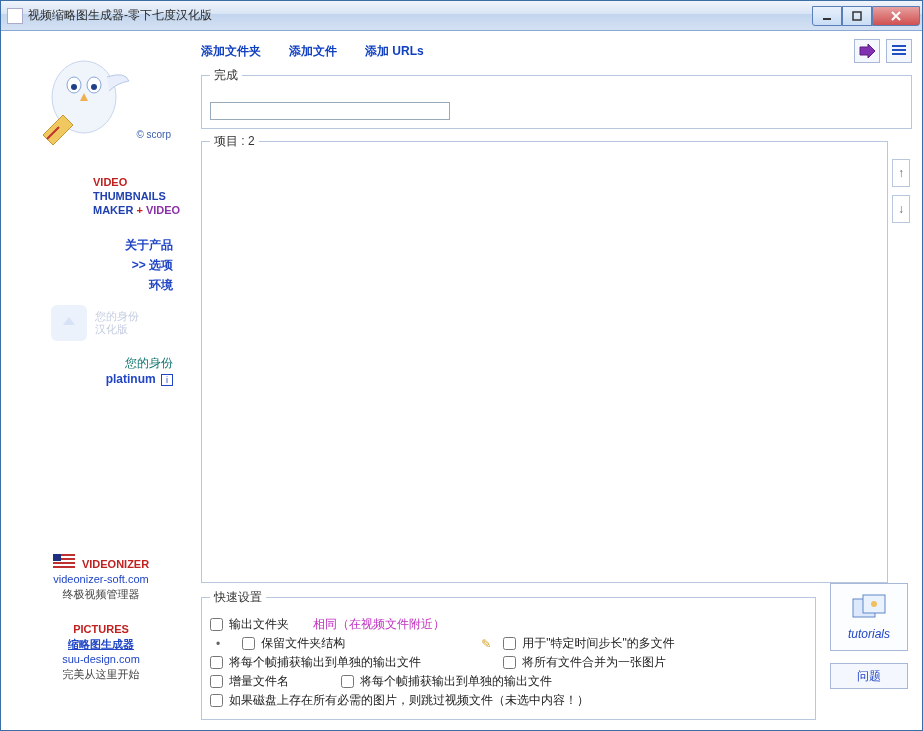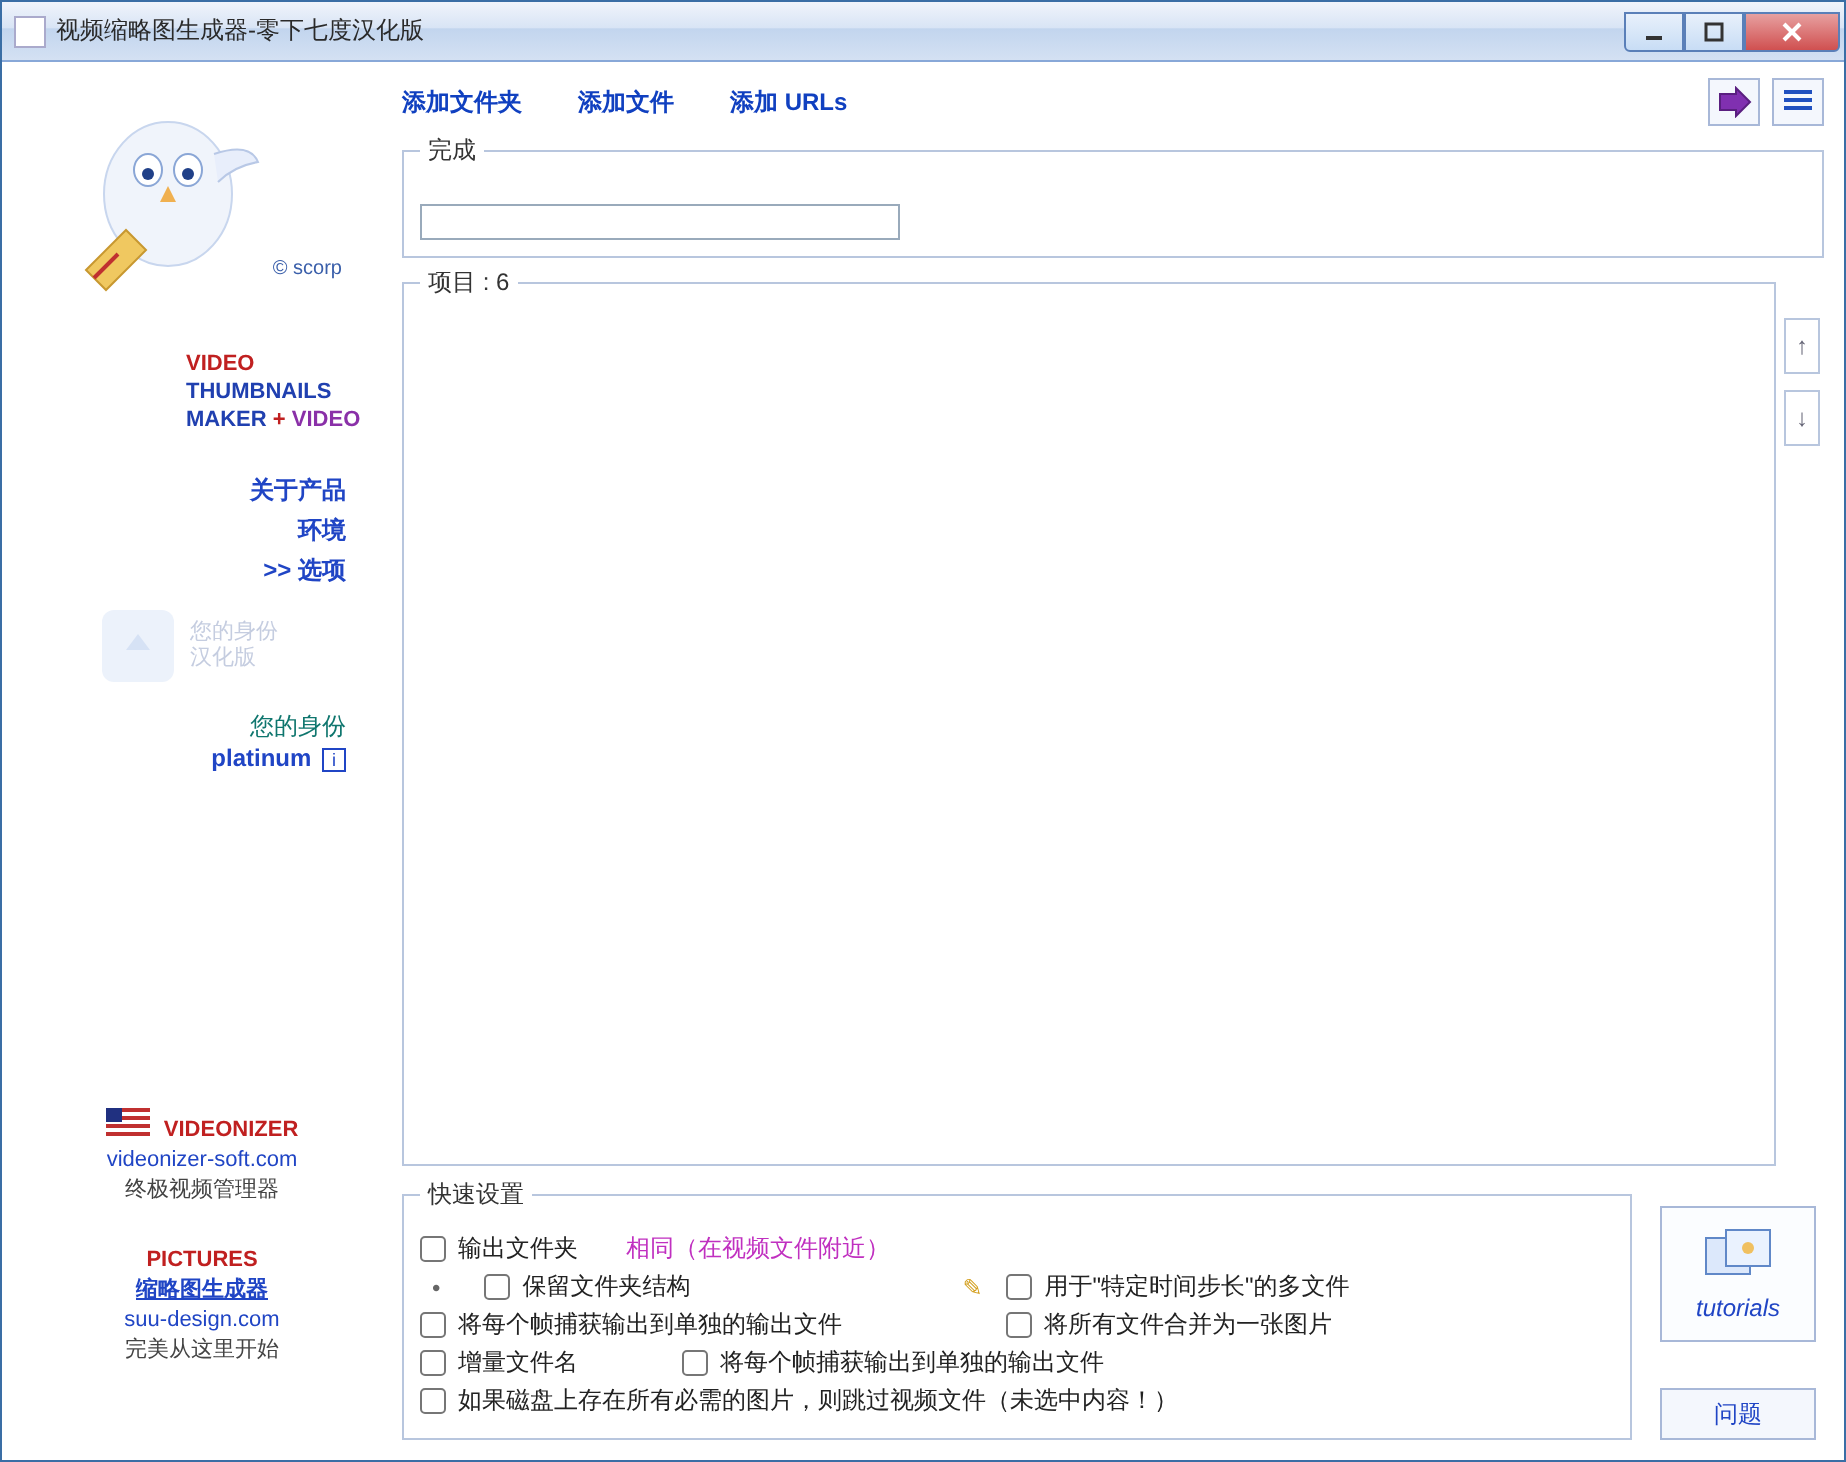--- a/index.html
+++ b/index.html
@@ -56,21 +56,21 @@
 .sidebtns { width:20px; margin-left:4px; display:flex; flex-direction:column; gap:8px; margin-top:30px; }
 .sidebtns .sbtn { width:18px; height:28px; border:1px solid #b8c6de; background:#fff; display:flex; align-items:center; justify-content:center; color:#667; font-size:12px; }
 .midrow { display:flex; flex:1; }
 .fs-quick { margin-top:6px; }
 .quickrow { display:flex; align-items:center; gap:6px; margin-bottom:2px; font-size:12px; color:#222; }
 .quickrow input[type=checkbox] { width:13px; height:13px; }
 .quickrow .magenta { color:#c030c0; }
 .quickrow .indent { margin-left: 14px; }
 .quickrow .bullet { color:#666; margin: 0 2px 0 6px; }
 .quickrow .pencil { color:#d4a020; margin-left:4px; margin-right:6px; }
-.rightcol { width:86px; margin-left:10px; display:flex; flex-direction:column; align-items:center; justify-content:flex-end; gap:23px; }
+.rightcol { width:86px; margin-left:10px; display:flex; flex-direction:column; align-items:center; justify-content:flex-start; gap:12px; }
 .tutbox { width:78px; height:68px; border:1px solid #a8b8d8; display:flex; flex-direction:column; align-items:center; justify-content:center; background:#fbfdff; }
 .tutbox .timg { width:40px; height:34px; }
 .tutbox .tlabel { color:#2045c5; font-style:italic; font-size:12px; }
 .qbtn { width:78px; height:26px; border:1px solid #a8b8d8; background:#f4f7fd; color:#2045c5; display:flex; align-items:center; justify-content:center; font-size:12px; }
 .bottomrow { display:flex; }
 .flag { width:22px; height:14px; margin-right:4px; }
 </style>
 </head>
 <body>
 
@@ -117,22 +117,22 @@
       <div class="logo-text">
         <span class="v">VIDEO</span><br>
         <span class="t">THUMBNAILS</span><br>
         <span class="m">MAKER</span>
         <span class="plus">+</span>
         <span class="vw">VIDEO</span>
       </div>
 
       <div class="navlinks">
         <a href="#">关于产品</a>
+        <a href="#">&gt;&gt; 选项</a>
         <a href="#">环境</a>
-        <a href="#">&gt;&gt; 选项</a>
       </div>
 
       <div class="smallbox">
         <div class="smallbox-icon">
           <svg width="20" height="20">
               <polygon points="10,4 16,12 4,12" fill="#d6e2f5"></polygon>
             </svg>
         </div>
         <div class="smallbox-text">
           <div>您的身份</div>
@@ -194,21 +194,21 @@
         </div>
       </div>
 
       <fieldset class="fieldset fs-complete">
         <legend>完成</legend>
         <input type="text" style="">
       </fieldset>
 
       <div class="midrow">
         <fieldset class="fieldset fs-items" style="flex:1;">
-          <legend>项目 : 6</legend>
+          <legend>项目 : 2</legend>
           <div class="list"></div>
         </fieldset>
         <div class="sidebtns">
           <div class="sbtn">
             <span>↑</span>
           </div>
           <div class="sbtn">
             <span>↓</span>
           </div>
         </div>

